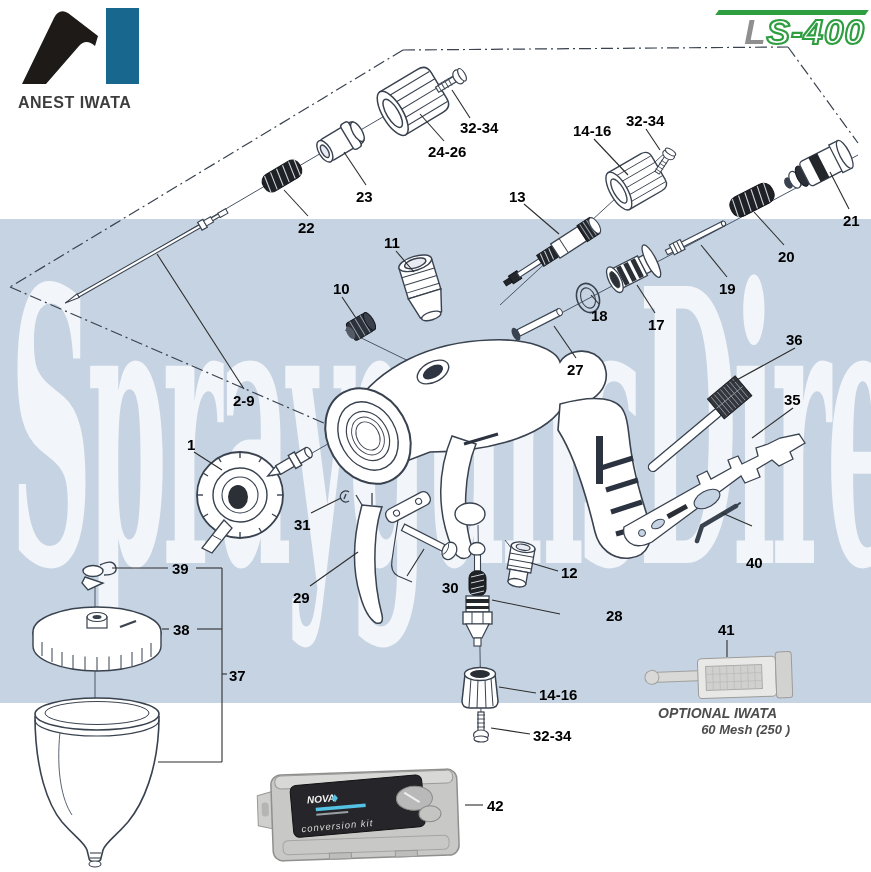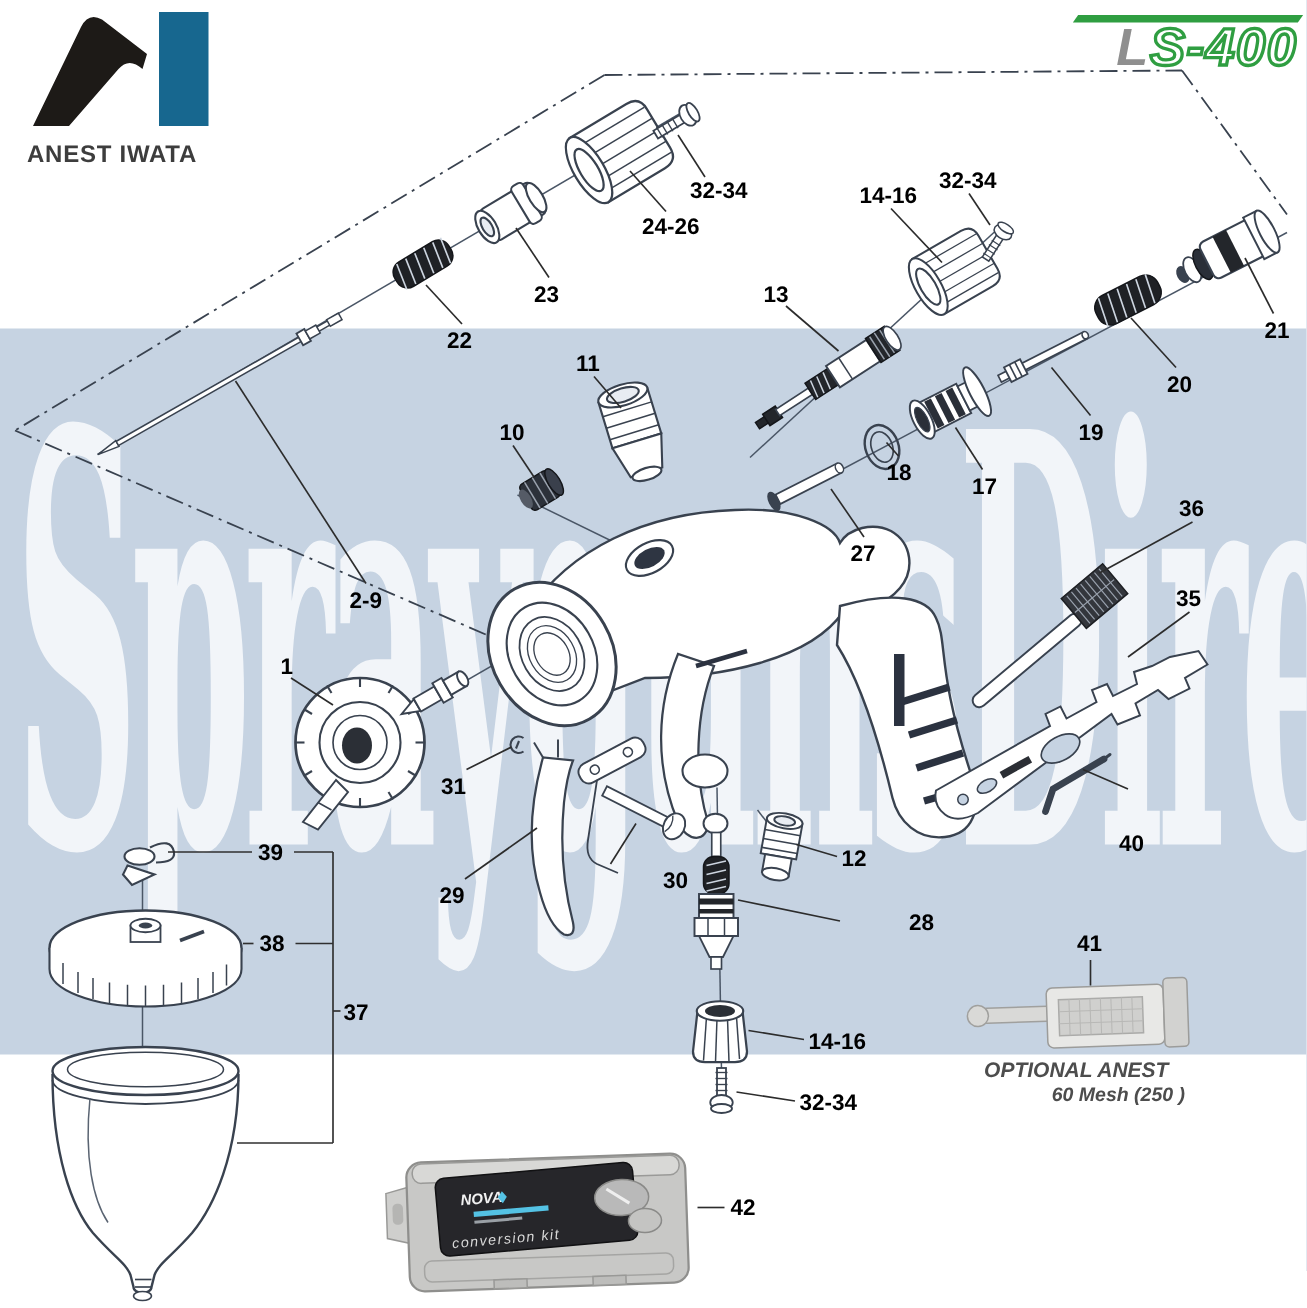--- a/index.html
+++ b/index.html
@@ -562,15 +562,15 @@
   </svg>
   <div class="brand-text">ANEST IWATA</div>
 </div>
 
 <div class="model-logo">
   <div class="model-bar"></div>
   <div class="model-text"><span class="model-prefix">L</span><span class="model-suffix">S-400</span></div>
 </div>
 
 <div class="filter-caption">
-  <div class="l1">OPTIONAL ANEST</div>
+  <div class="l1">OPTIONAL IWATA</div>
   <div class="l2">60 Mesh (250 )</div>
 </div>
 
 </body></html>

